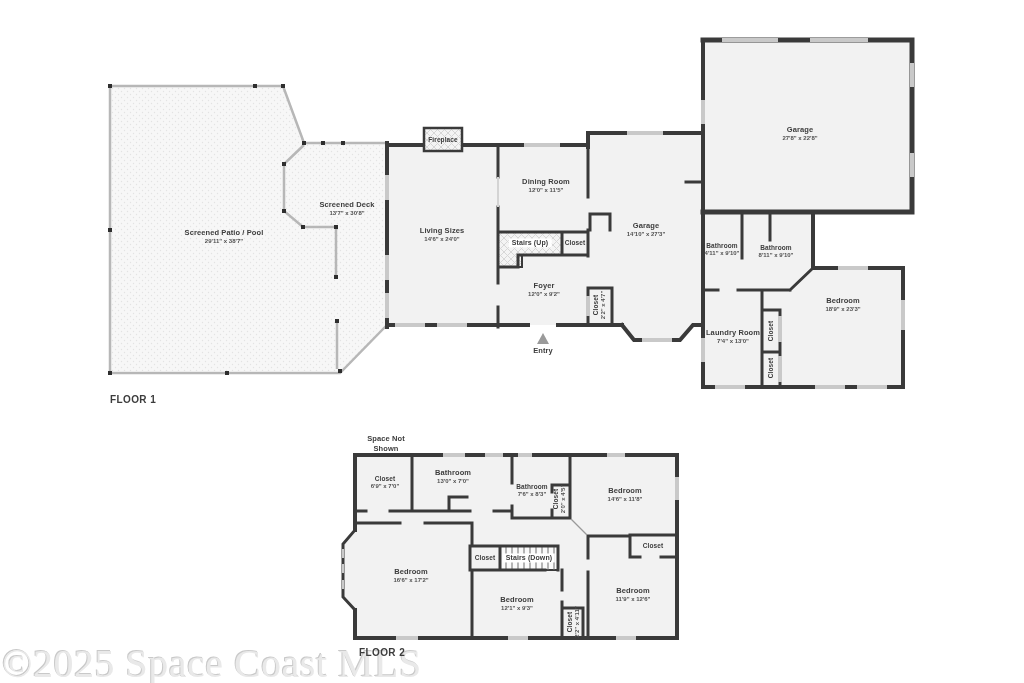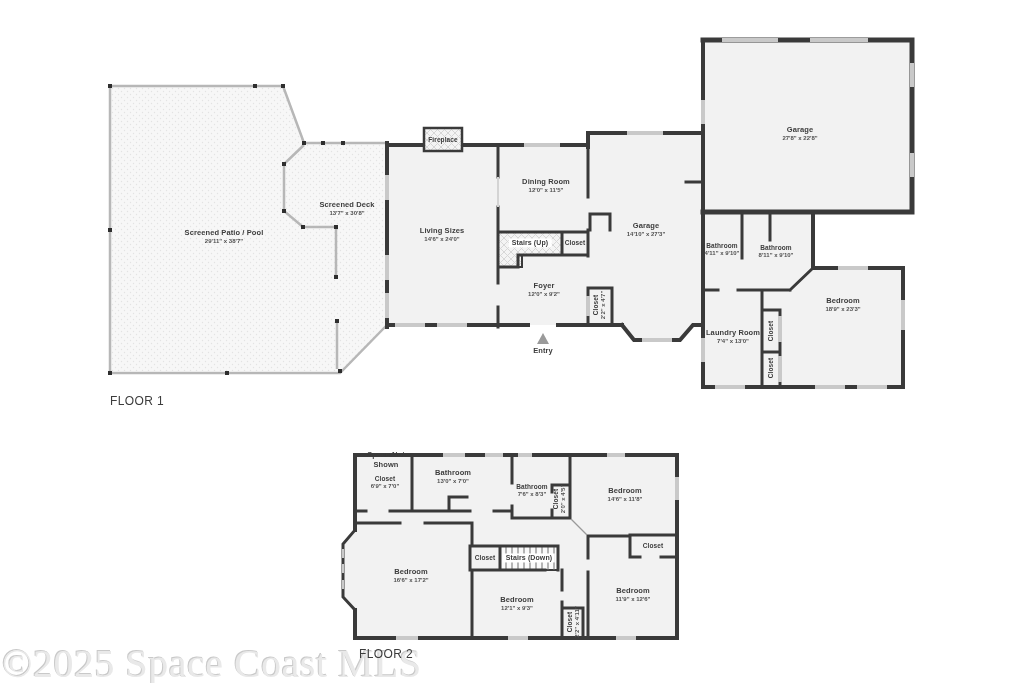--- a/index.html
+++ b/index.html
@@ -5,22 +5,22 @@
   html,body{margin:0;padding:0;background:#fff;}
   body{width:1024px;height:683px;overflow:hidden;font-family:"Liberation Sans","DejaVu Sans",sans-serif;}
   .canvas{position:relative;width:1024px;height:683px;background:#fff;}
   svg.plan{position:absolute;left:0;top:0;z-index:1;}
   .lbl{position:absolute;transform:translate(-50%,-50%);text-align:center;color:#3c3c3c;line-height:1.3;white-space:nowrap;z-index:5;}
   .lbl .nm{display:block;font-size:7.5px;font-weight:700;letter-spacing:.1px;}
   .lbl .dm{display:block;font-size:6px;font-weight:700;color:#505050;}
   .lbl.sm .nm{font-size:6.5px;}
   .lbl.vert{transform:translate(-50%,-50%) rotate(-90deg);}
   .lbl.tag .nm{background:#fff;padding:0 3px;font-size:7px;}
-  .lbl.wrap{white-space:normal;width:58px;margin-top:16px;}
-  .floor-tag{position:absolute;font-size:12px;font-weight:400;color:#3c3c3c;letter-spacing:.4px;z-index:5;}
+  .lbl.wrap{white-space:normal;width:58px;}
+  .floor-tag{position:absolute;font-size:10px;font-weight:700;color:#3c3c3c;letter-spacing:.4px;z-index:5;}
   .watermark{position:absolute;left:2px;top:640px;font-size:40px;color:#e9e9e9;
              text-shadow:-1px -1px 0 #c9c9c9,1px 1px 0 #ffffff;letter-spacing:.5px;z-index:4;font-family:Liberation Serif, serif;}
   .disclaimer{position:absolute;left:0;width:1024px;text-align:center;top:666px;font-size:7.5px;
               font-weight:700;color:#474747;z-index:5;}
 </style>
 </head>
 <body>
 
 <div class="canvas">
 

